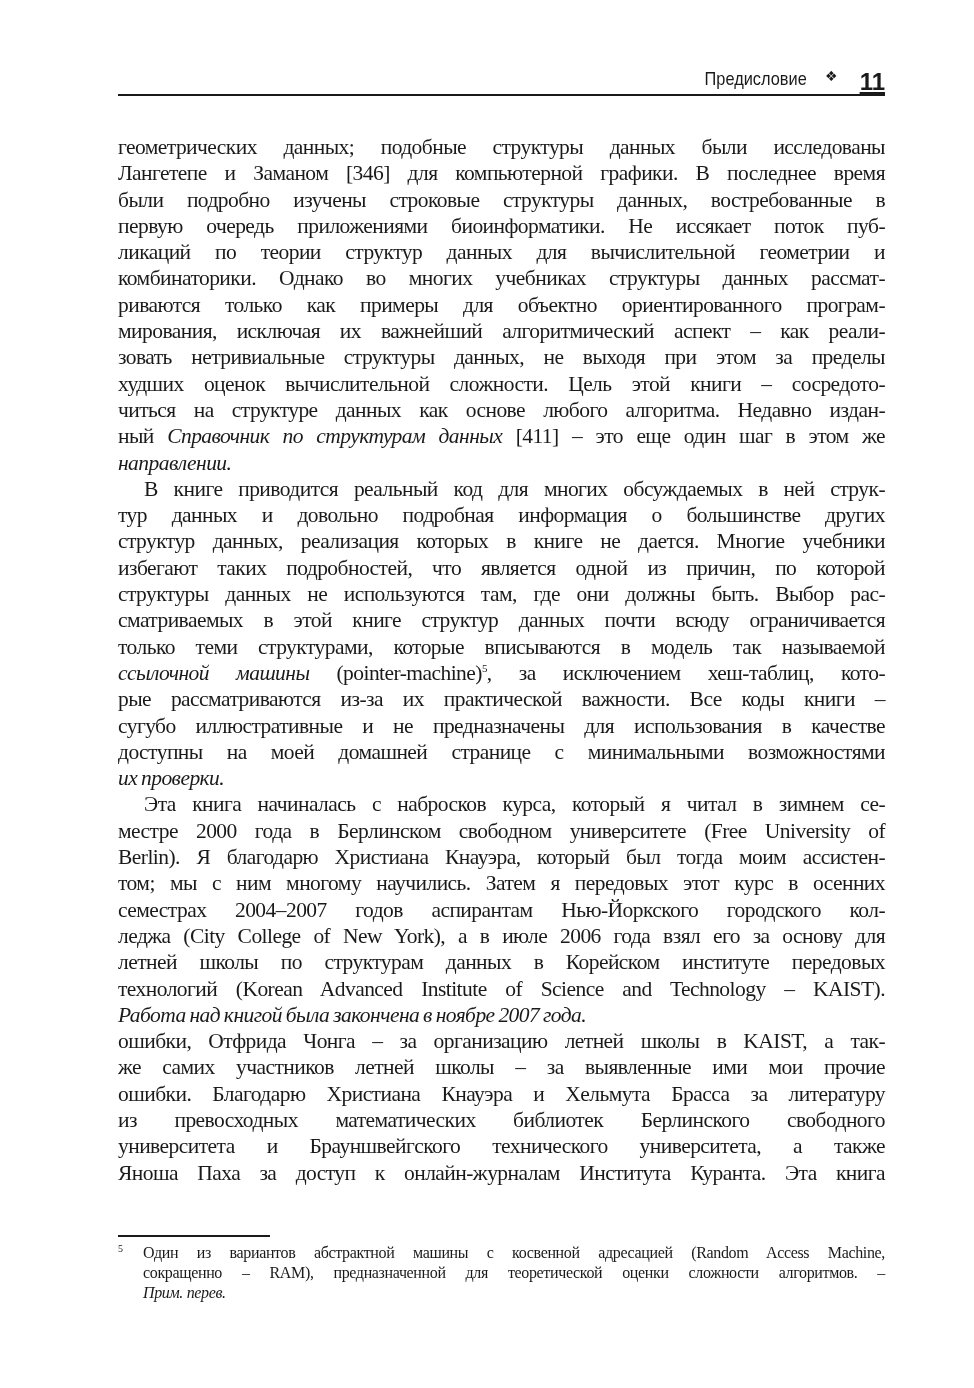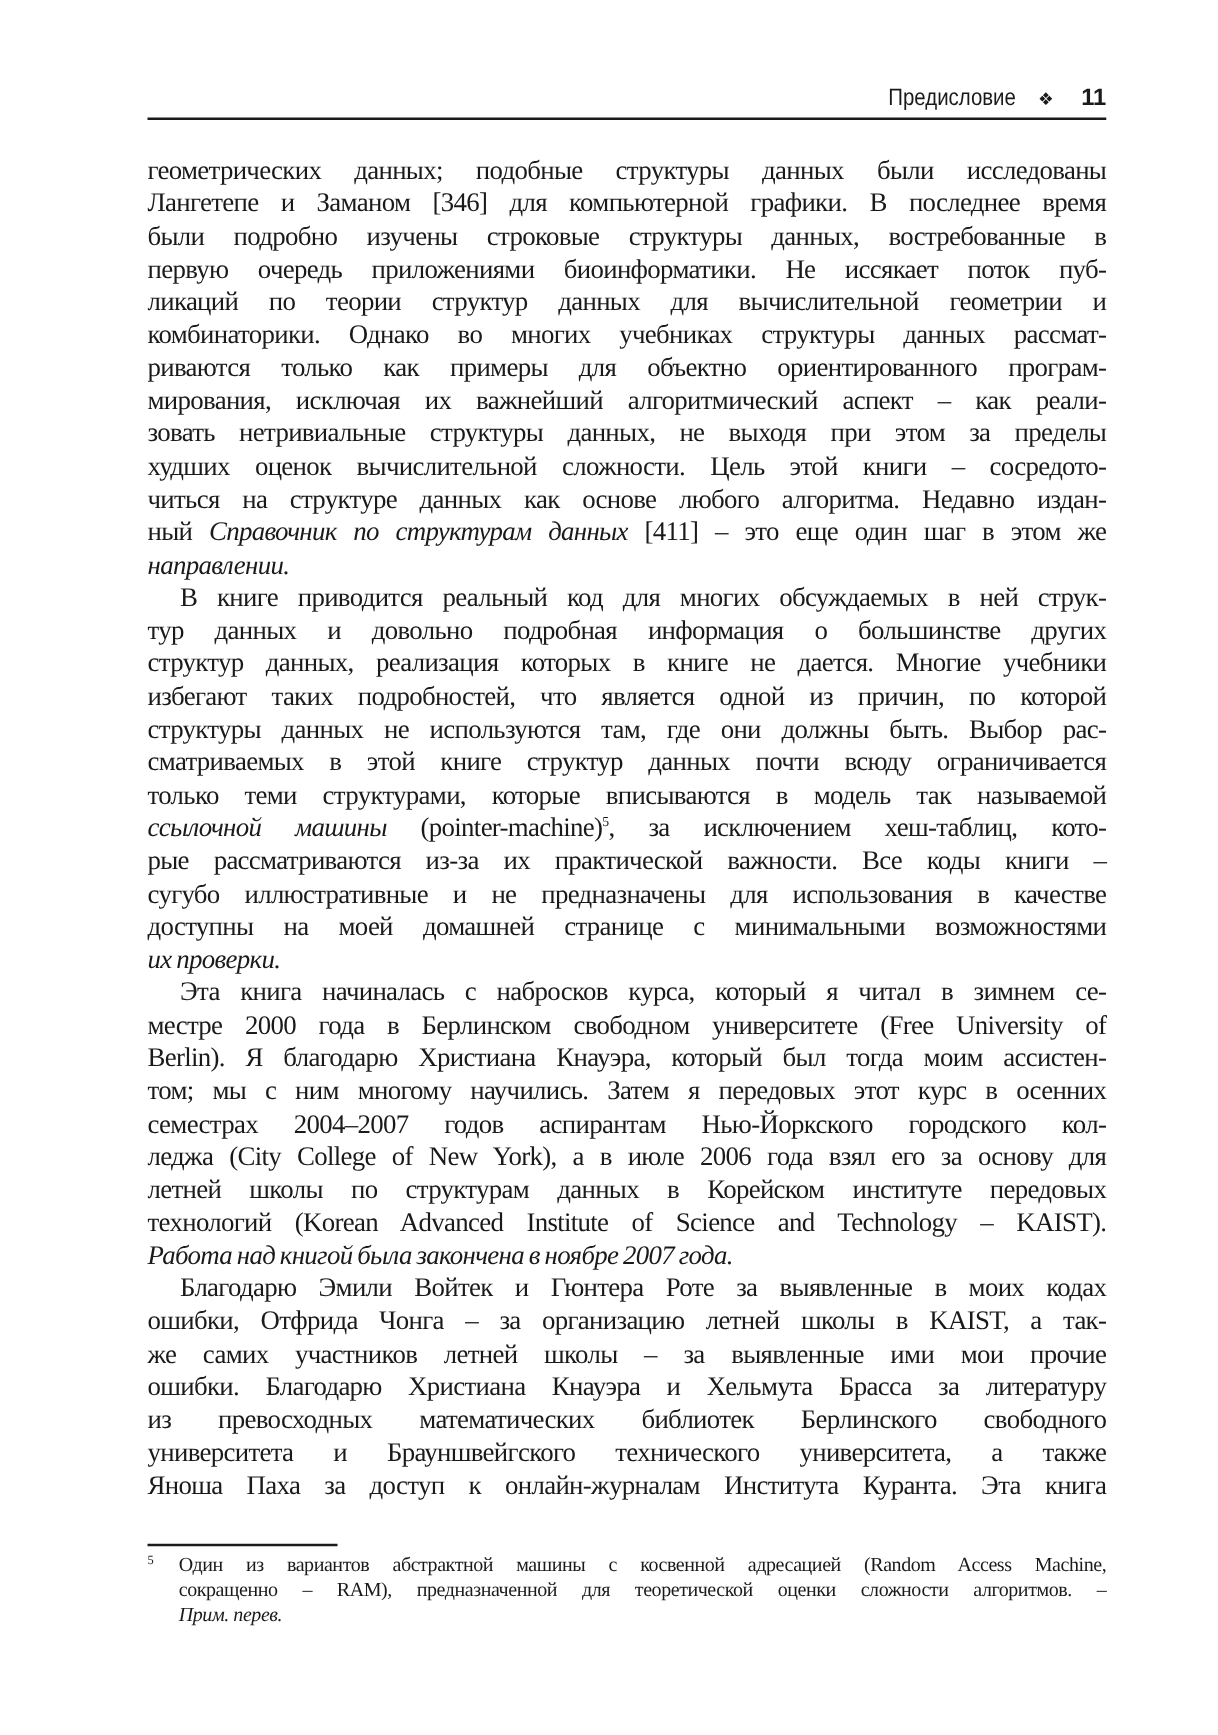--- a/index.html
+++ b/index.html
@@ -1,23 +1,23 @@
 <!DOCTYPE html>
 <html><head>
 <meta charset="utf-8">
 <style>
   html, body { margin:0; padding:0; background:#ffffff; }
   body { width:974px; height:1388px; position:relative; overflow:hidden; font-family:"Liberation Serif","DejaVu Serif",serif; color:#1a1a1a; }
   .header { position:absolute; left:118px; top:66px; width:767px; height:30px; }
   .header-rule { position:absolute; left:0; right:0; bottom:0; height:2px; background:#1a1a1a; }
-  .header-right { position:absolute; right:0; top:2px; font-family:"Liberation Sans","DejaVu Sans",sans-serif; font-size:19px; display:flex; align-items:center; gap:0; }
+  .header-right { position:absolute; right:0; top:2px; font-family:"Liberation Sans","DejaVu Sans",sans-serif; font-size:19px; display:flex; gap:0; }
   .header-title { transform:scaleX(0.86); transform-origin:right center; display:inline-block; margin-right:18px; }
   .header-sep { font-size:14px; margin-right:22px; }
-  .header-page { font-weight:bold; font-size:19px; }
-  .body-text { position:absolute; left:118px; top:123px; width:767px; }
+  .header-page { font-weight:bold; font-size:24px;text-decoration:underline; }
+  .body-text { position:absolute; left:118px; top:134px; width:767px; }
   .line { height:26.3px; line-height:26.3px; font-size:21.5px; text-align:justify; text-align-last:justify; white-space:nowrap; overflow:visible; letter-spacing:-0.55px; word-spacing:-1px; }
   .line.last { text-align-last:left;font-style:italic; }
   .line.indent { padding-left:26px; }
   .it { font-style:italic; }
   sup { font-size:11px; line-height:0; vertical-align:super; }
   .fn-rule { position:absolute; left:118px; top:1235px; width:152px; height:2px; background:#1a1a1a; }
   .footnote { position:absolute; left:118px; top:1243px; width:767px; font-size:16px; }
   .fn-mark { position:absolute; left:0; top:0; font-size:10px; }
   .fn-body { margin-left:25px; }
   .fn-line { height:20px; line-height:20px; text-align:justify; text-align-last:justify; white-space:nowrap; letter-spacing:-0.35px; }
@@ -67,21 +67,20 @@
   <div class="line indent">Эта книга начиналась с набросков курса, который я читал в зимнем се-</div>
   <div class="line">местре 2000 года в Берлинском свободном университете (Free University of</div>
   <div class="line">Berlin). Я благодарю Христиана Кнауэра, который был тогда моим ассистен-</div>
   <div class="line">том; мы с ним многому научились. Затем я передовых этот курс в осенних</div>
   <div class="line">семестрах 2004–2007 годов аспирантам Нью-Йоркского городского кол-</div>
   <div class="line">леджа (City College of New York), а в июле 2006 года взял его за основу для</div>
   <div class="line">летней школы по структурам данных в Корейском институте передовых</div>
   <div class="line">технологий (Korean Advanced Institute of Science and Technology – KAIST).</div>
   <div class="line last">Работа над книгой была закончена в ноябре 2007 года.</div>
 
-  <div class="line indent">Благодарю Эмили Войтек и Гюнтера Роте за выявленные в моих кодах</div>
   <div class="line">ошибки, Отфрида Чонга – за организацию летней школы в KAIST, а так-</div>
   <div class="line">же самих участников летней школы – за выявленные ими мои прочие</div>
   <div class="line">ошибки. Благодарю Христиана Кнауэра и Хельмута Брасса за литературу</div>
   <div class="line">из превосходных математических библиотек Берлинского свободного</div>
   <div class="line">университета и Брауншвейгского технического университета, а также</div>
   <div class="line">Яноша Паха за доступ к онлайн-журналам Института Куранта. Эта книга</div>
 </div>
 
 <div class="fn-rule"></div>
 

